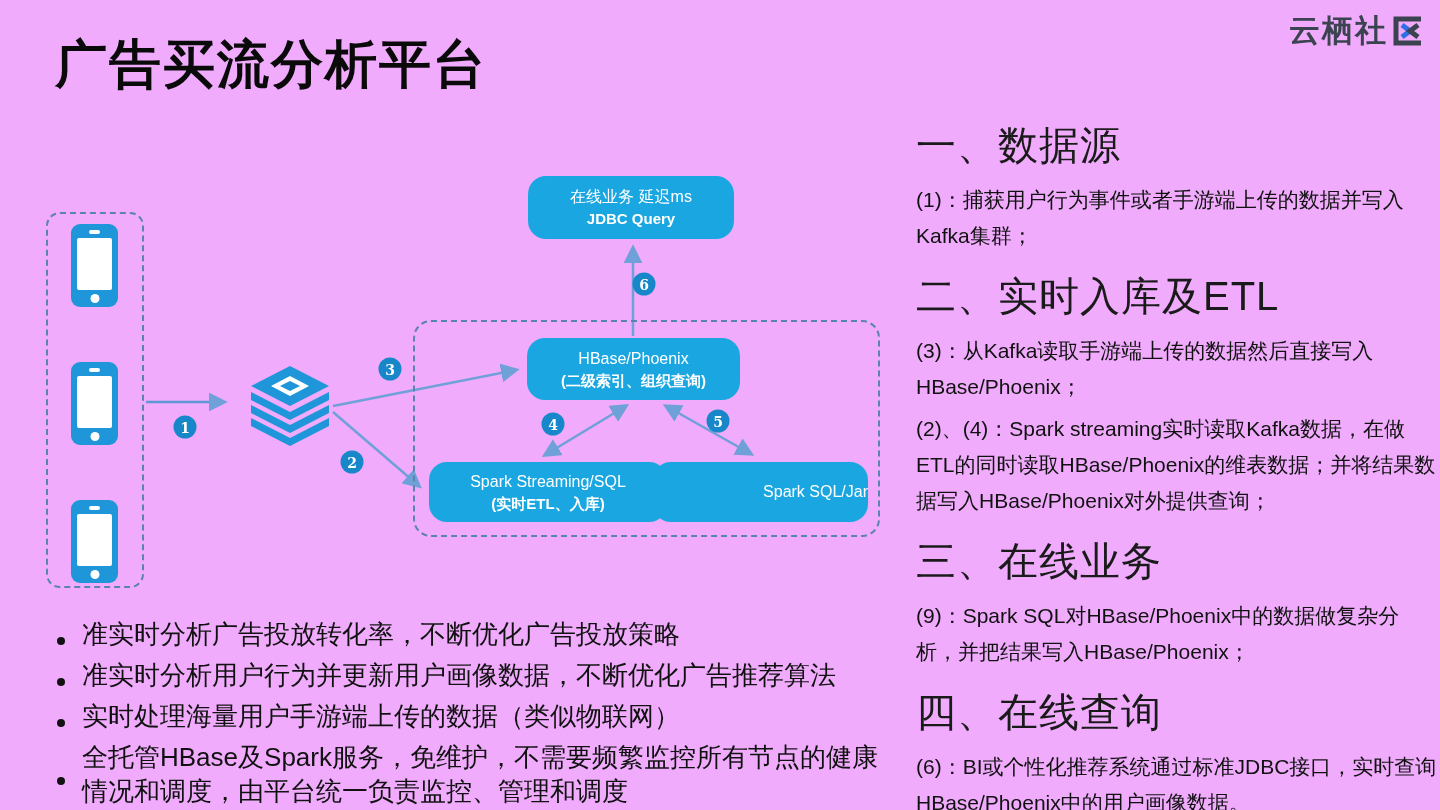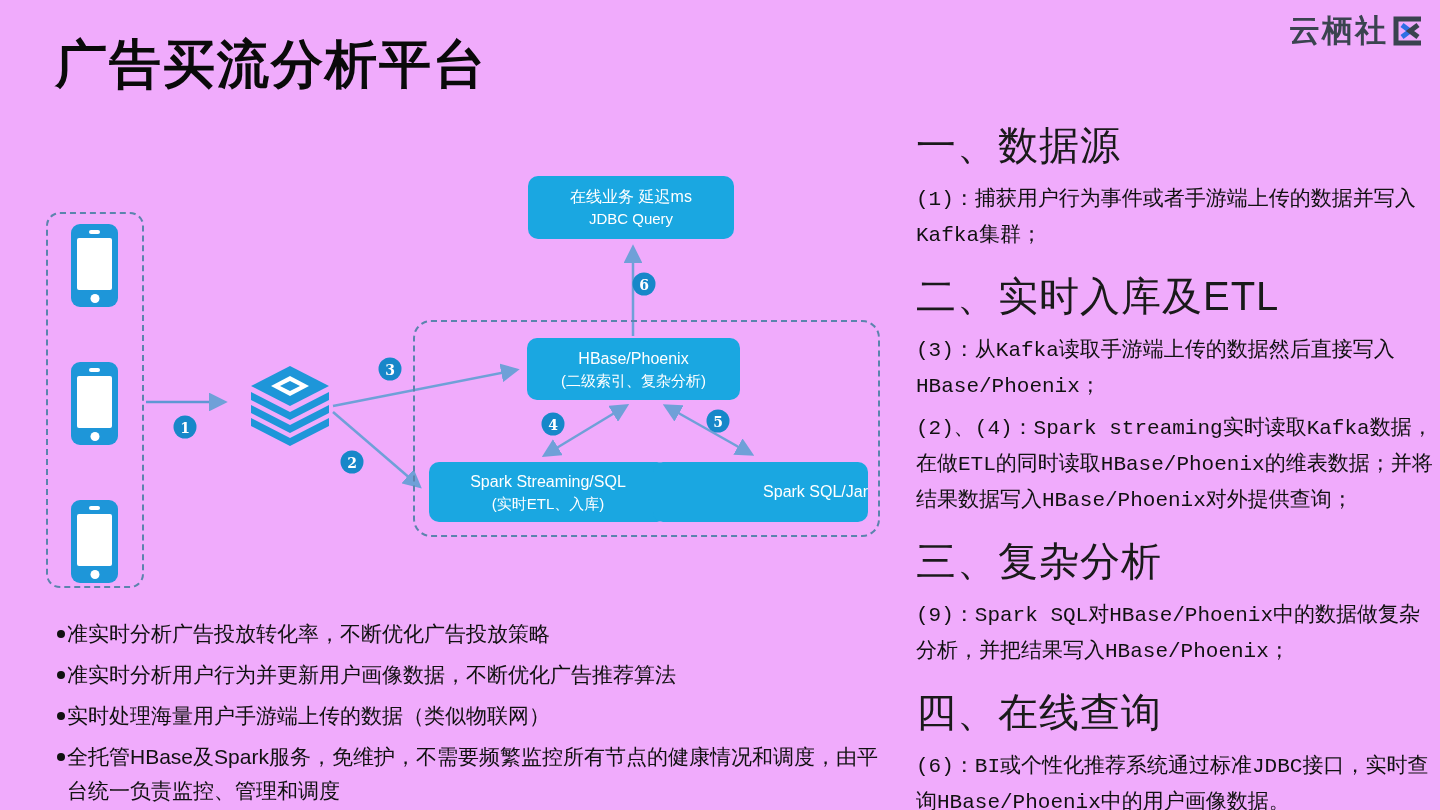--- a/index.html
+++ b/index.html
@@ -27,55 +27,55 @@
   .phone-speaker { position:absolute; left:18px; top:6px; width:11px; height:4px;
                    background:#fff; border-radius:2px; }
   .phone-home { position:absolute; left:50%; bottom:4px; width:9px; height:9px;
                 transform:translateX(-50%); background:#fff; border-radius:50%; }
   .phone1 { left:71px; top:224px; }
   .phone2 { left:71px; top:362px; }
   .phone3 { left:71px; top:500px; }
 
   .stack-icon { position:absolute; left:247px; top:364px; }
 
-  .node { position:absolute; background:#1aa7e1; border-radius:10px; color:#fff;
+  .node { position:absolute; background:#1aa7e1; border-radius:18px; color:#fff;
           display:flex; flex-direction:column; align-items:center; justify-content:center;
           text-align:center; line-height:1.45; }
   .node .l1 { font-size:16px; }
-  .node .l2 { font-size:15px; }
+  .node .l2 { font-size:15px;font-weight:bold; }
   .node-online { left:528px; top:176px; width:206px; height:63px; }
   .node-hbase  { left:527px; top:338px; width:213px; height:62px; }
   .node-sstream{ left:429px; top:462px; width:238px; height:60px; }
   .node-ssql   { left:653px; top:462px; width:215px; height:60px;align-items:flex-end; }
 
   .badge { position:absolute; width:23px; height:23px; border-radius:50%;
            background:#1787c9; color:#fff; display:flex; align-items:center;
            justify-content:center; font-size:14px; font-weight:700;
            font-family:"DejaVu Serif","Liberation Serif",serif;
            transform:translate(-50%,-50%); }
   .badge1 { left:185px; top:427px; }
   .badge2 { left:352px; top:462px; }
   .badge3 { left:390px; top:369px; }
   .badge4 { left:553px; top:424px; }
   .badge5 { left:718px; top:421px; }
   .badge6 { left:644px; top:284px; }
 
   
   .bullets { position:absolute; left:57px; top:617px; width:835px; }
-  .bullet { display:flex; gap:2px; margin-bottom:7px; font-size:21px;
-            line-height:34px; color:#111; }
+  .bullet { display:flex; gap:17px; margin-bottom:7px; font-size:26px;
+            line-height:34px; color:#111;align-items:center; }
   .dot { flex:0 0 auto; width:8px; height:8px; margin-top:13px; border-radius:50%;
          background:#111; }
 
   
   .sections { position:absolute; left:916px; top:118px; width:524px; }
   .sections h2 { font-size:40px; font-weight:400; color:#1a1a1a; margin:15px 0 9px;
                  letter-spacing:1px; }
   .sections h2:first-child { margin-top:0; }
-  .sections p { font-size:21px; line-height:36px; color:#111; margin:0 0 6px;font-family:Liberation Mono, monospace; }
+  .sections p { font-size:21px; line-height:36px; color:#111; margin:0 0 6px; }
 </style>
 </head>
 <body>
 
 <div class="slide">
 
   <h1 class="title">广告买流分析平台</h1>
 
   <div class="logo">
     <span class="logo-text">云栖社</span>
@@ -129,21 +129,21 @@
       <path d="M4,41 L43,61 L82,41 L82,49 L43,69 L4,49 Z" fill="#1e96d9"></path>
       <path d="M4,54 L43,74 L82,54 L82,62 L43,82 L4,62 Z" fill="#1e96d9"></path>
     </svg>
 
     <div class="node node-online">
       <span class="l1">在线业务 延迟ms</span>
       <span class="l2">JDBC Query</span>
     </div>
     <div class="node node-hbase">
       <span class="l1">HBase/Phoenix</span>
-      <span class="l2">(二级索引、复杂分析)</span>
+      <span class="l2">(二级索引、组织查询)</span>
     </div>
     <div class="node node-sstream">
       <span class="l1">Spark Streaming/SQL</span>
       <span class="l2">(实时ETL、入库)</span>
     </div>
     <div class="node node-ssql">
       <span class="l1">Spark SQL/Jar</span>
     </div>
 
     <span class="badge badge1">1</span>
@@ -174,20 +174,20 @@
   </div>
 
   <div class="sections">
     <h2>一、数据源</h2>
     <p>(1)：捕获用户行为事件或者手游端上传的数据并写入Kafka集群；</p>
 
     <h2>二、实时入库及ETL</h2>
     <p>(3)：从Kafka读取手游端上传的数据然后直接写入HBase/Phoenix；</p>
     <p>(2)、(4)：Spark streaming实时读取Kafka数据，在做ETL的同时读取HBase/Phoenix的维表数据；并将结果数据写入HBase/Phoenix对外提供查询；</p>
 
-    <h2>三、复杂分析</h2>
+    <h2>三、在线业务</h2>
     <p>(9)：Spark SQL对HBase/Phoenix中的数据做复杂分析，并把结果写入HBase/Phoenix；</p>
 
     <h2>四、在线查询</h2>
     <p>(6)：BI或个性化推荐系统通过标准JDBC接口，实时查询HBase/Phoenix中的用户画像数据。</p>
   </div>
 
 </div>
 
 </body></html>

